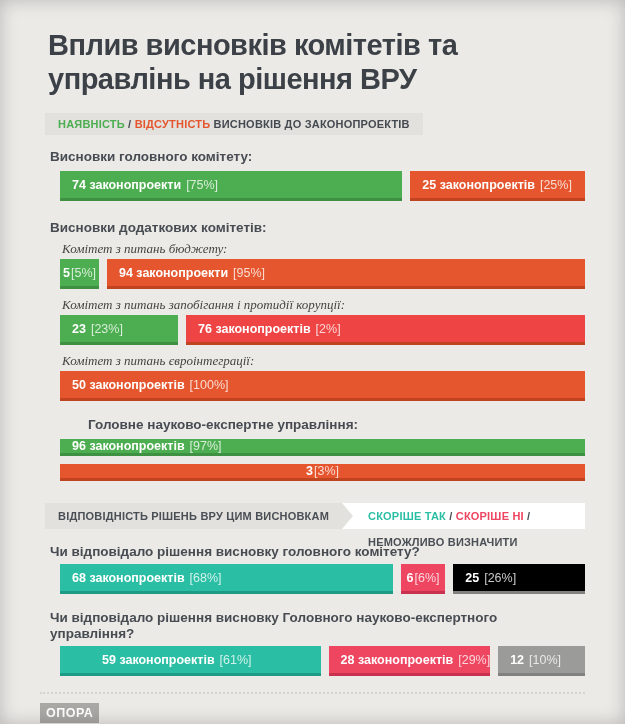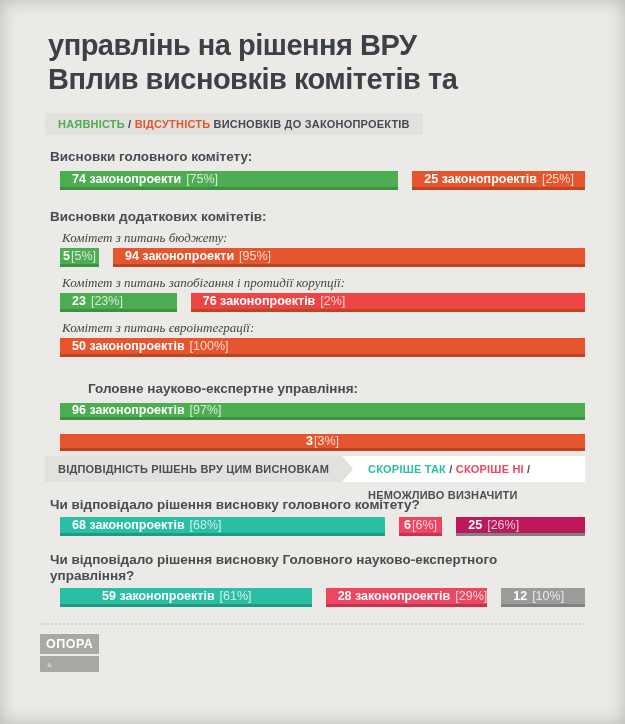--- a/index.html
+++ b/index.html
@@ -19,21 +19,21 @@
   .legend1{display:inline-block;margin:17px 0 0 5px;background:#e2e1de;
     padding:5px 13px;font-size:11px;font-weight:bold;color:#454a50;letter-spacing:.2px;}
   .lg-green{color:#4cae50;}
   .lg-orange{color:#e5562e;}
 
   .h-section,.h-question{margin:0 0 0 10px;font-size:13.5px;font-weight:bold;
     color:#474c52;line-height:16px;}
   .h-sub{margin:0 0 0 22px;font-family:"Liberation Serif",serif;font-style:italic;
     font-size:13px;color:#45443f;line-height:15px;}
 
-  .bar{display:flex;gap:14px;margin-left:20px;height:19px;}
+  .bar{display:flex;gap:8px;margin-left:20px;height:30px;}
   .seg{display:flex;align-items:center;padding-left:12px;box-sizing:border-box;
     color:#fff;font-size:12.5px;font-weight:bold;white-space:nowrap;
     border-bottom:3px solid rgba(0,0,0,.25);}
   .seg-small{justify-content:center;padding:0 3px;}
   .seg-pct{margin-left:5px;font-weight:normal;color:rgba(255,255,255,.78);}
   .seg-small .seg-pct{margin-left:1px;}
 
   .legend2{display:flex;margin:34px 0 0 5px;height:26px;font-size:11px;
     font-weight:bold;letter-spacing:.2px;}
   .legend2-left{background:#e2e1de;color:#4a4f55;padding:0 13px;line-height:26px;}
@@ -57,22 +57,22 @@
     display:flex;align-items:center;}
 </style>
 </head>
 <body>
 
 <div class="vignette"></div>
 
 <div class="content">
 
   <div class="title">
+    <div>Вплив висновків комітетів та</div>
     <div>управлінь на рішення ВРУ</div>
-    <div>Вплив висновків комітетів та</div>
   </div>
 
   <div class="legend1">
     <span class="lg-green">НАЯВНІСТЬ</span><span> / </span><span class="lg-orange">ВІДСУТНІСТЬ</span><span> ВИСНОВКІВ ДО ЗАКОНОПРОЕКТІВ</span>
   </div>
 
   <div id="rows-presence">
       <div class="h-section" style="margin-top: 14px;">Висновки головного комітету:</div>
       <div class="bar" style="margin-top: 6px;">
         <div class="seg" style="flex: 67 1 0%; background: rgb(76, 174, 80); border-bottom-color: rgb(62, 145, 66);">
@@ -107,21 +107,21 @@
           <span class="seg-pct">[2%]</span>
         </div>
       </div>
       <div class="h-sub" style="margin-top: 8px;">Комітет з питань євроінтеграції:</div>
       <div class="bar" style="margin-top: 3px;">
         <div class="seg" style="flex: 100 1 0%; background: rgb(229, 86, 46); border-bottom-color: rgb(192, 68, 32);">
           <span class="seg-label">50 законопроектів</span>
           <span class="seg-pct">[100%]</span>
         </div>
       </div>
-      <div class="h-section" style="margin-top: 24px; padding-left: 38px;">Головне науково-експертне управління:</div>
+      <div class="h-section" style="margin-top: 16px; padding-left: 38px;">Головне науково-експертне управління:</div>
       <div class="bar" style="margin-top: 6px; flex-direction: column;">
         <div class="seg" style="flex: 94.5 1 0%; background: rgb(76, 174, 80); border-bottom-color: rgb(62, 145, 66);">
           <span class="seg-label">96 законопроектів</span>
           <span class="seg-pct">[97%]</span>
         </div>
         <div class="seg seg-small" style="flex: 5.5 1 0%; background: rgb(229, 86, 46); border-bottom-color: rgb(192, 68, 32);">
           <span class="seg-label">3</span>
           <span class="seg-pct">[3%]</span>
         </div>
       </div>
@@ -138,21 +138,21 @@
       <div class="h-question" style="margin-top: 15px;">Чи відповідало рішення висновку головного комітету?</div>
       <div class="bar" style="margin-top: 4px;">
         <div class="seg" style="flex: 67 1 0%; background: rgb(42, 191, 164); border-bottom-color: rgb(30, 155, 133);">
           <span class="seg-label">68 законопроектів</span>
           <span class="seg-pct">[68%]</span>
         </div>
         <div class="seg seg-small" style="flex: 8 1 0%; background: rgb(238, 69, 96); border-bottom-color: rgb(200, 50, 78);">
           <span class="seg-label">6</span>
           <span class="seg-pct">[6%]</span>
         </div>
-        <div class="seg" style="flex: 25 1 0%; background: #be185d; border-bottom-color: rgb(129, 129, 127);">
+        <div class="seg" style="flex: 25 1 0%; background: #000000; border-bottom-color: rgb(129, 129, 127);">
           <span class="seg-label">25</span>
           <span class="seg-pct">[26%]</span>
         </div>
       </div>
       <div class="h-question" style="margin-top: 16px;">Чи відповідало рішення висновку Головного науково-експертного управління?</div>
       <div class="bar" style="margin-top: 4px;">
         <div class="seg" style="flex: 55.5 1 0%; background: rgb(42, 191, 164); border-bottom-color: rgb(30, 155, 133); padding-left: 42px;">
           <span class="seg-label">59 законопроектів</span>
           <span class="seg-pct">[61%]</span>
         </div>

